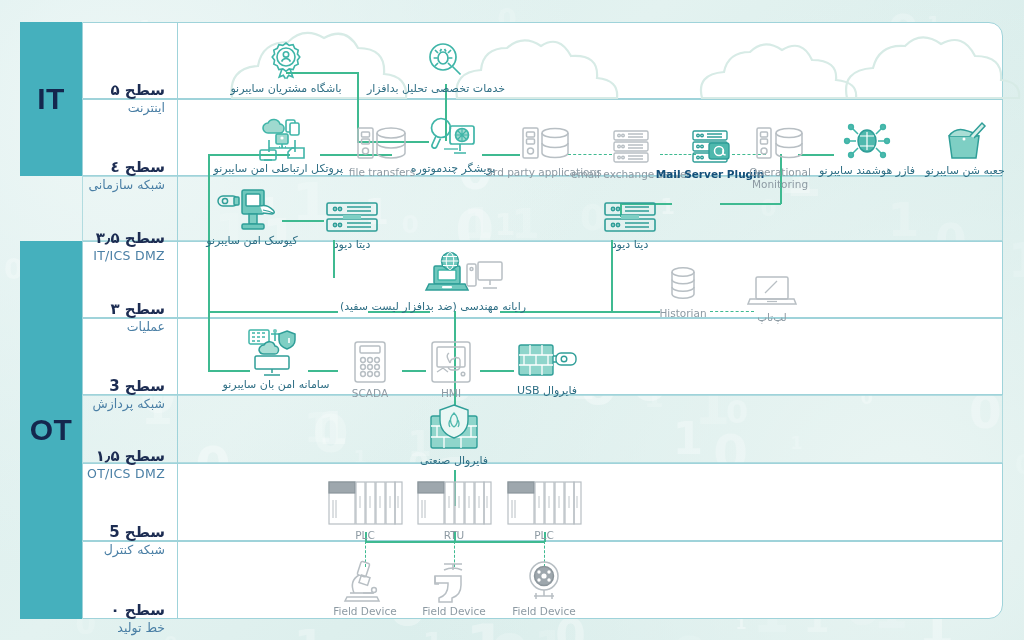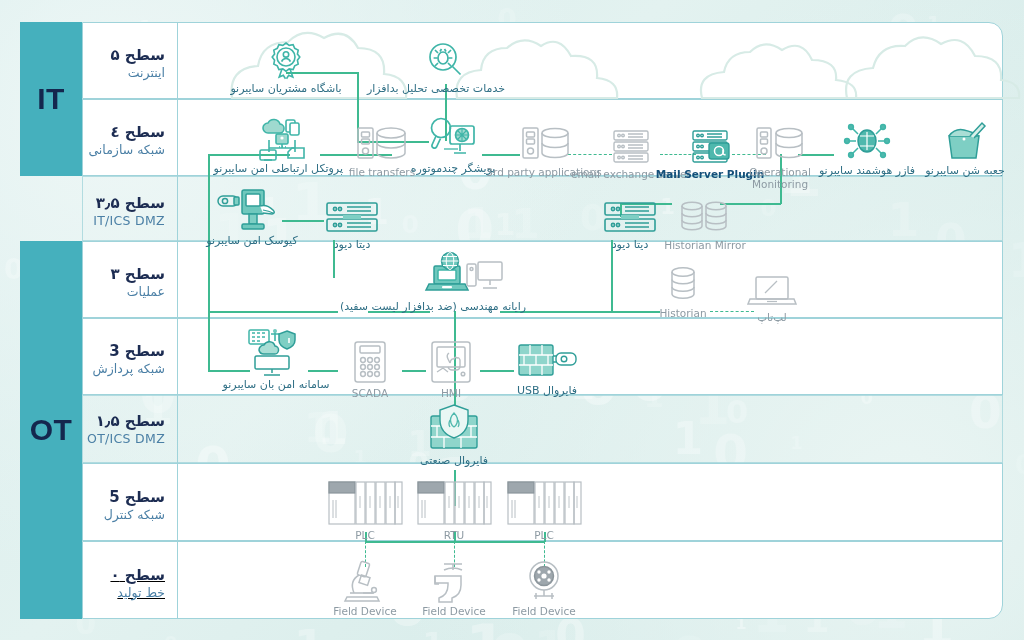--- a/index.html
+++ b/index.html
@@ -34,21 +34,21 @@
   
   .panel{position:absolute;left:62px;width:921px;background:#ffffff;
          border:1px solid #9fd3da;box-sizing:border-box;}
   .panel.rt{border-top-right-radius:14px;}
   .panel.rb{border-bottom-right-radius:14px;}
   .panel.dmz{background:rgba(255,255,255,0);border-color:rgba(159,211,218,.75);}
 
   
   .rowlabel{position:absolute;left:62px;width:95px;
       text-align:right;padding-right:12px;box-sizing:border-box;
-      direction:rtl;}
+      direction:rtl;margin-top:35px;}
   .rowlabel .lvl{font-family:"DejaVu Sans",sans-serif;font-weight:700;
       font-size:15px;color:#1c2c52;line-height:1.25;white-space:nowrap;}
   .rowlabel .sub{font-family:"DejaVu Sans",sans-serif;font-weight:400;
       font-size:12.5px;color:#4a7fa5;line-height:1.3;white-space:nowrap;}
   .rowlabel .sub.ltr{direction:ltr;letter-spacing:.3px;color:#4a7fa5;}
 
   
   .vdiv{position:absolute;left:157px;width:1px;background:#9fd3da;}
 
   
@@ -277,21 +277,21 @@
     <div class="sub">شبکه پردازش</div>
   </div>
   <div class="rowlabel" style="top:390px;">
     <div class="lvl">سطح ۱٫۵</div>
     <div class="sub ltr">OT/ICS DMZ</div>
   </div>
   <div class="rowlabel" style="top:466px;">
     <div class="lvl">سطح 5</div>
     <div class="sub">شبکه کنترل</div>
   </div>
-  <div class="rowlabel" style="top:544px;text-decoration:underline;">
+  <div class="rowlabel" style="top:544px;">
     <div class="lvl">سطح ۰</div>
     <div class="sub">خط تولید</div>
   </div>
 
   <div class="ln lnh" style="left:266px;top:50px;width:72px;"></div>
   <div class="ln lnv" style="left:337px;top:50px;height:70px;"></div>
   <div class="ln lnh" style="left:337px;top:119px;width:72px;"></div>
 
   <div class="ln lnv" style="left:425px;top:62px;height:57px;"></div>
 
@@ -585,35 +585,20 @@
           <circle cx="12" cy="25" r="1.6"></circle>
             <circle cx="17" cy="25" r="1.6"></circle>
           <path d="M24 7 h24 M24 11 h24 M24 23 h24 M24 27 h24" stroke-width="1.5"></path>
           <path d="M20 15 h18 v4 h-18 Z" fill="#7ecfc4" stroke="none"></path>
         </g>
       </svg>
     </div>
     <div class="cap fa">دیتا دیود</div>
   </div>
 
-  <div class="node" style="left:685px;top:172px;">
-    <div class="ico">
-      <svg width="56" height="36" viewBox="0 0 56 36">
-        <g fill="none" stroke="#b8bfc4" stroke-width="1.5">
-          <ellipse cx="15" cy="6" rx="10" ry="3.8"></ellipse>
-          <path d="M5 6 v20 a10 3.8 0 0 0 20 0 V6"></path>
-          <path d="M5 13 a10 3.8 0 0 0 20 0 M5 20 a10 3.8 0 0 0 20 0"></path>
-          <ellipse cx="39" cy="6" rx="10" ry="3.8"></ellipse>
-          <path d="M29 6 v20 a10 3.8 0 0 0 20 0 V6"></path>
-          <path d="M29 13 a10 3.8 0 0 0 20 0 M29 20 a10 3.8 0 0 0 20 0"></path>
-        </g>
-      </svg>
-    </div>
-    <div class="cap">Historian Mirror</div>
-  </div>
 
 
   <div class="node" style="left:446px;top:234px;">
     <div class="ico">
       <svg width="80" height="48" viewBox="0 0 80 48">
         <g fill="none" stroke="#3fb5a8" stroke-width="1.5">
           <rect x="8" y="16" width="26" height="18" rx="1.5" fill="#6fc8bd" stroke="#2f9e98"></rect>
           <rect x="12" y="20" width="18" height="10" rx="1" fill="#ffffff"></rect>
           <path d="M3 34 h36 l3 6 h-42 Z" fill="#6fc8bd" stroke="#2f9e98"></path>
           <rect x="16" y="36" width="10" height="2.2" rx="1" fill="#ffffff" stroke="none"></rect>

